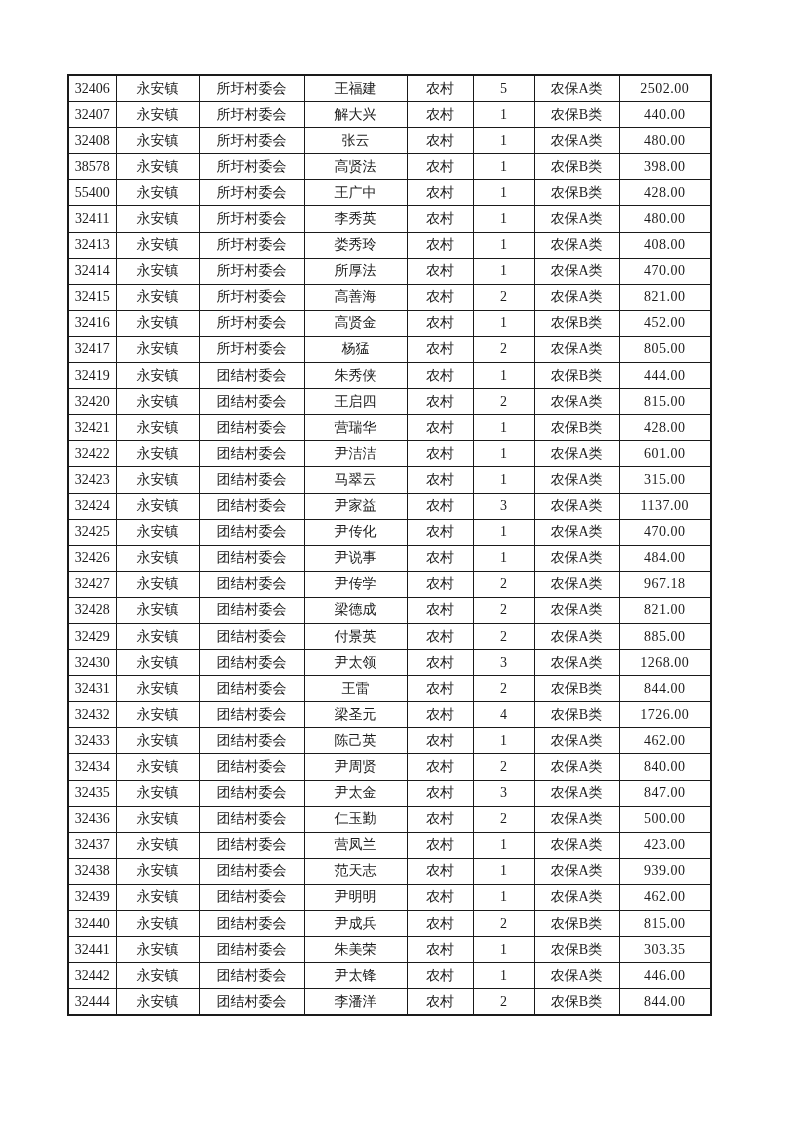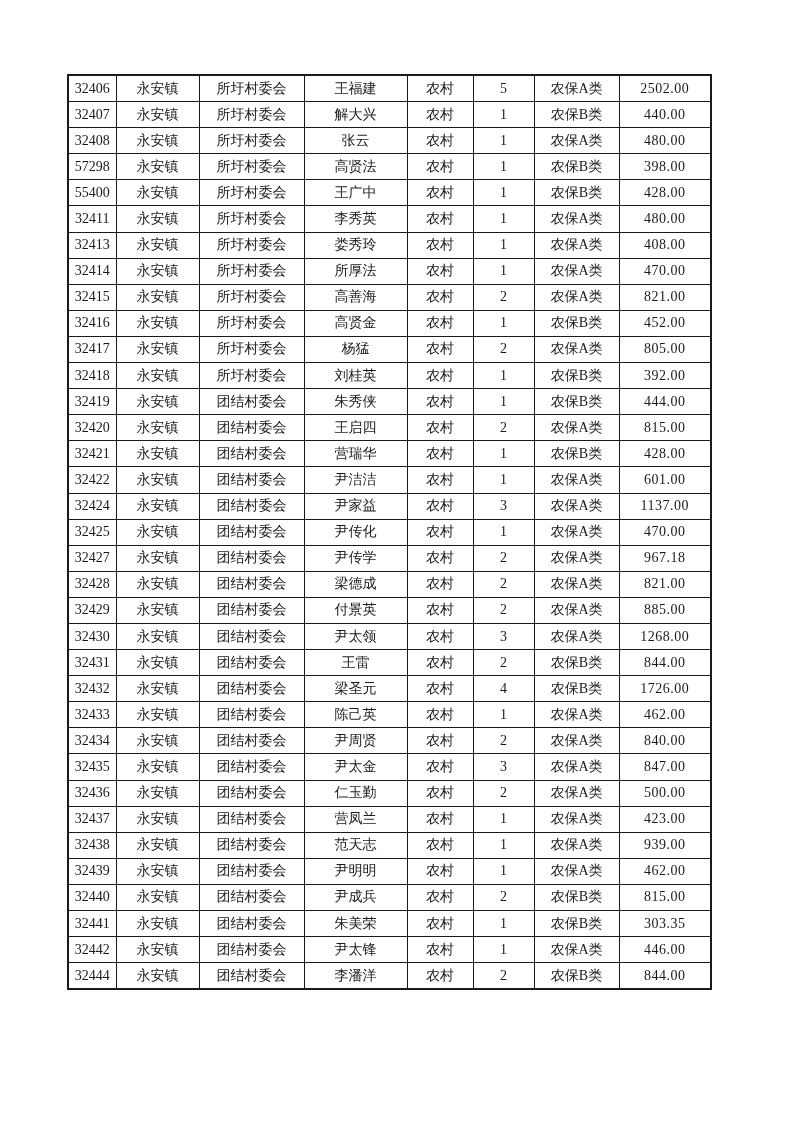--- a/index.html
+++ b/index.html
@@ -87,21 +87,21 @@
           <td class="col-serial">32408</td>
           <td class="col-town">永安镇</td>
           <td class="col-village">所圩村委会</td>
           <td class="col-name">张云</td>
           <td class="col-type">农村</td>
           <td class="col-count">1</td>
           <td class="col-category">农保A类</td>
           <td class="col-amount">480.00</td>
         </tr>
         <tr>
-          <td class="col-serial">57298</td>
+          <td class="col-serial">38578</td>
           <td class="col-town">永安镇</td>
           <td class="col-village">所圩村委会</td>
           <td class="col-name">高贤法</td>
           <td class="col-type">农村</td>
           <td class="col-count">1</td>
           <td class="col-category">农保B类</td>
           <td class="col-amount">398.00</td>
         </tr>
         <tr>
           <td class="col-serial">55400</td>
@@ -167,30 +167,20 @@
           <td class="col-serial">32417</td>
           <td class="col-town">永安镇</td>
           <td class="col-village">所圩村委会</td>
           <td class="col-name">杨猛</td>
           <td class="col-type">农村</td>
           <td class="col-count">2</td>
           <td class="col-category">农保A类</td>
           <td class="col-amount">805.00</td>
         </tr>
         <tr>
-          <td class="col-serial">32418</td>
-          <td class="col-town">永安镇</td>
-          <td class="col-village">所圩村委会</td>
-          <td class="col-name">刘桂英</td>
-          <td class="col-type">农村</td>
-          <td class="col-count">1</td>
-          <td class="col-category">农保B类</td>
-          <td class="col-amount">392.00</td>
-        </tr>
-        <tr>
           <td class="col-serial">32419</td>
           <td class="col-town">永安镇</td>
           <td class="col-village">团结村委会</td>
           <td class="col-name">朱秀侠</td>
           <td class="col-type">农村</td>
           <td class="col-count">1</td>
           <td class="col-category">农保B类</td>
           <td class="col-amount">444.00</td>
         </tr>
         <tr>
@@ -217,38 +207,58 @@
           <td class="col-serial">32422</td>
           <td class="col-town">永安镇</td>
           <td class="col-village">团结村委会</td>
           <td class="col-name">尹洁洁</td>
           <td class="col-type">农村</td>
           <td class="col-count">1</td>
           <td class="col-category">农保A类</td>
           <td class="col-amount">601.00</td>
         </tr>
         <tr>
+          <td class="col-serial">32423</td>
+          <td class="col-town">永安镇</td>
+          <td class="col-village">团结村委会</td>
+          <td class="col-name">马翠云</td>
+          <td class="col-type">农村</td>
+          <td class="col-count">1</td>
+          <td class="col-category">农保A类</td>
+          <td class="col-amount">315.00</td>
+        </tr>
+        <tr>
           <td class="col-serial">32424</td>
           <td class="col-town">永安镇</td>
           <td class="col-village">团结村委会</td>
           <td class="col-name">尹家益</td>
           <td class="col-type">农村</td>
           <td class="col-count">3</td>
           <td class="col-category">农保A类</td>
           <td class="col-amount">1137.00</td>
         </tr>
         <tr>
           <td class="col-serial">32425</td>
           <td class="col-town">永安镇</td>
           <td class="col-village">团结村委会</td>
           <td class="col-name">尹传化</td>
           <td class="col-type">农村</td>
           <td class="col-count">1</td>
           <td class="col-category">农保A类</td>
           <td class="col-amount">470.00</td>
+        </tr>
+        <tr>
+          <td class="col-serial">32426</td>
+          <td class="col-town">永安镇</td>
+          <td class="col-village">团结村委会</td>
+          <td class="col-name">尹说事</td>
+          <td class="col-type">农村</td>
+          <td class="col-count">1</td>
+          <td class="col-category">农保A类</td>
+          <td class="col-amount">484.00</td>
         </tr>
         <tr>
           <td class="col-serial">32427</td>
           <td class="col-town">永安镇</td>
           <td class="col-village">团结村委会</td>
           <td class="col-name">尹传学</td>
           <td class="col-type">农村</td>
           <td class="col-count">2</td>
           <td class="col-category">农保A类</td>
           <td class="col-amount">967.18</td>

